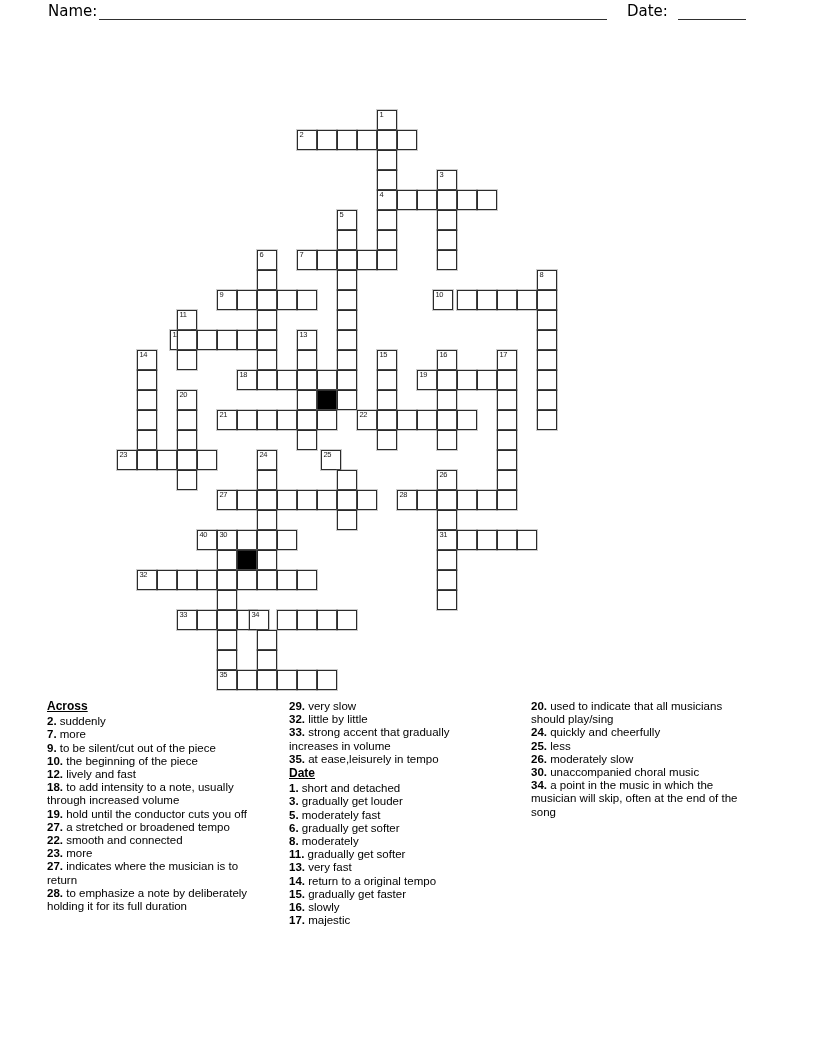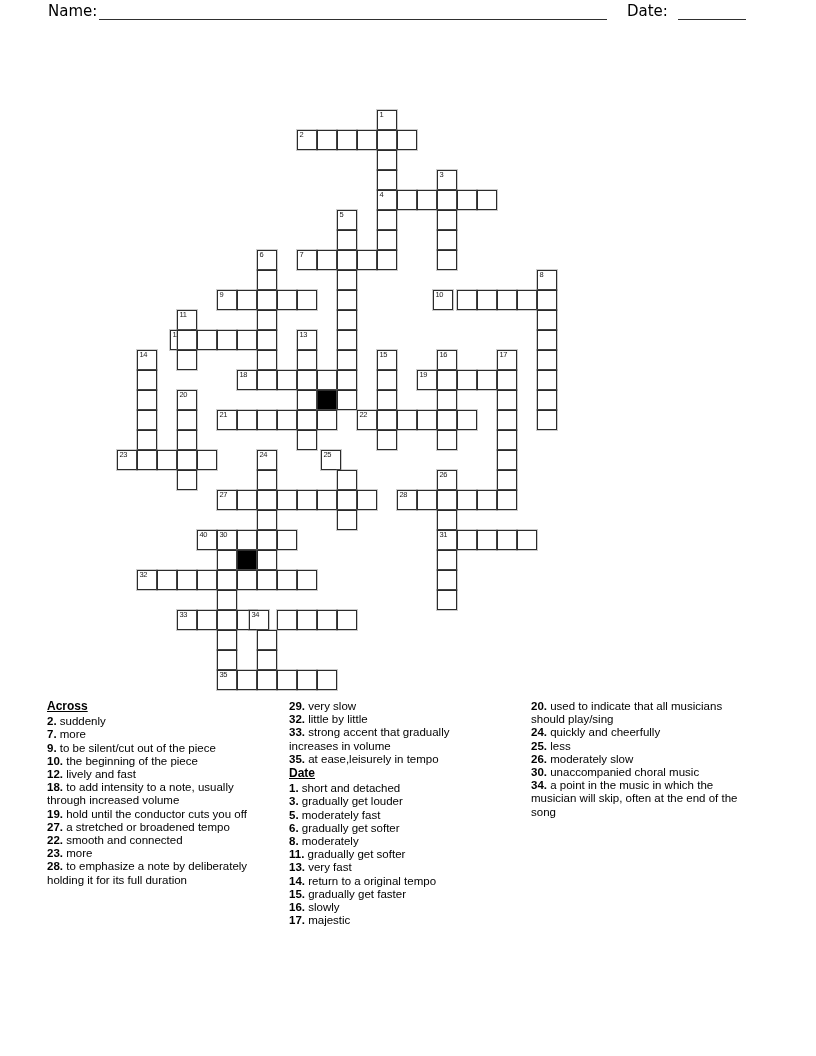--- a/index.html
+++ b/index.html
@@ -359,20 +359,21 @@
       <div class="clue"><b>2.</b> suddenly</div>
       <div class="clue"><b>7.</b> more</div>
       <div class="clue"><b>9.</b> to be silent/cut out of the piece</div>
       <div class="clue"><b>10.</b> the beginning of the piece</div>
       <div class="clue"><b>12.</b> lively and fast</div>
       <div class="clue"><b>18.</b> to add intensity to a note, usually through increased volume</div>
       <div class="clue"><b>19.</b> hold until the conductor cuts you off</div>
       <div class="clue"><b>27.</b> a stretched or broadened tempo</div>
       <div class="clue"><b>22.</b> smooth and connected</div>
       <div class="clue"><b>23.</b> more</div>
+      <div class="clue"><b>27.</b> indicates where the musician is to return</div>
       <div class="clue"><b>28.</b> to emphasize a note by deliberately holding it for its full duration</div>
     </div>
   <div class="clue-col" style="left:289px">
       <div class="clue"><b>29.</b> very slow</div>
       <div class="clue"><b>32.</b> little by little</div>
       <div class="clue"><b>33.</b> strong accent that gradually increases in volume</div>
       <div class="clue"><b>35.</b> at ease,leisurely in tempo</div>
       <div class="clue-heading mid">Date</div>
       <div class="clue"><b>1.</b> short and detached</div>
       <div class="clue"><b>3.</b> gradually get louder</div>

